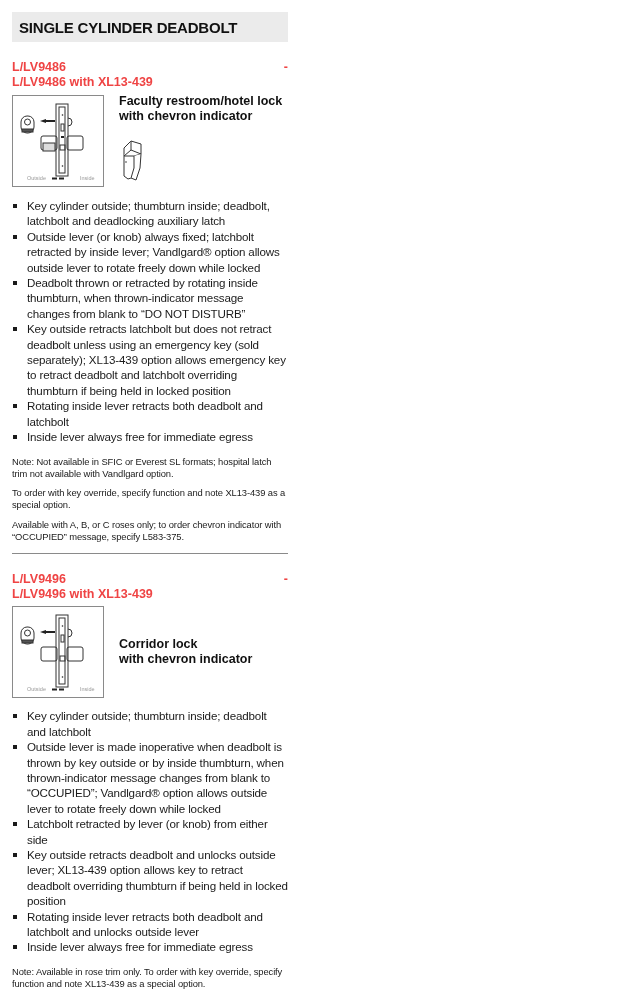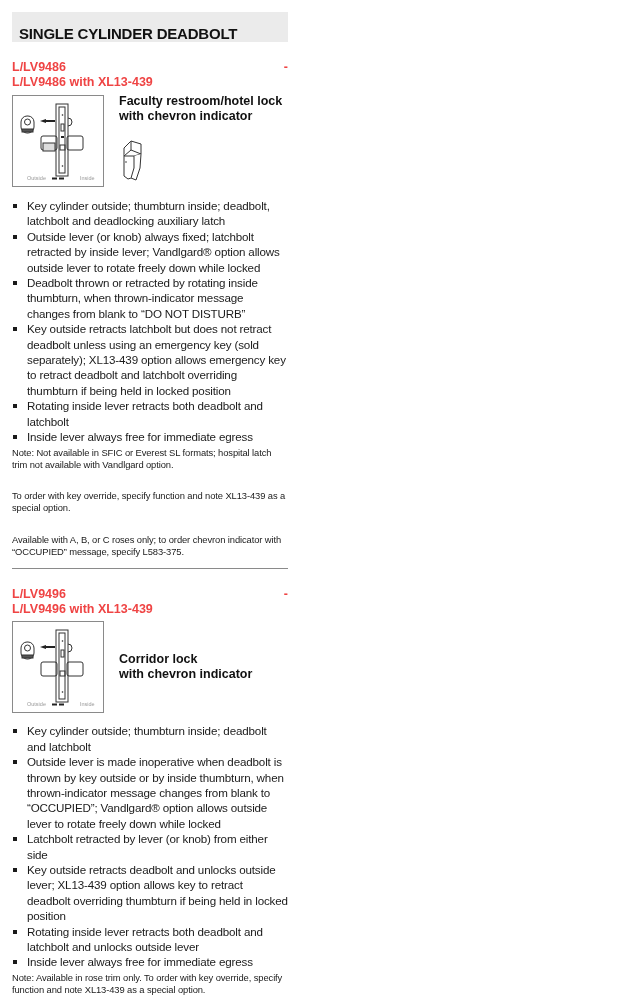--- a/index.html
+++ b/index.html
@@ -2,21 +2,21 @@
 <html><head>
   <meta charset="utf-8">
   <style>
     html, body { margin: 0; padding: 0; background: #ffffff; }
     body {
       width: 624px; height: 1000px; position: relative; overflow: hidden;
       font-family: "Liberation Sans", "DejaVu Sans", sans-serif; color: #1a1a1a;
     }
     .col { position: absolute; left: 12px; top: 12px; width: 276px; }
     .header-bar {
-      background: #ebebeb; height: 30px; display: flex; align-items: flex-end;
+      background: #ebebeb; height: 30px; display: flex; align-items: center;
       padding-left: 7px; box-sizing: border-box;
     }
     .header-bar .title { font-weight: bold; font-size: 15px; letter-spacing: -0.2px; color: #111; }
     .subhead { display: flex; margin-top: 10px; height: 16px; font-size: 12.5px; color: #1a1a1a; }
     .subhead .c1 { margin-left: 7px; width: 80px; }
     .entry { margin-top: 18px; }
     .entry-codes { position: relative; font-weight: bold; font-size: 12.5px; line-height: 15px; color: #ef4444; }
     .entry-codes .ansi { position: absolute; right: 0; top: 0; font-weight: bold; }
     .figure-row { display: flex; margin-top: 4px; align-items: center; }
     .diagram {
@@ -28,22 +28,22 @@
     .fn-title { font-weight: bold; font-size: 12.5px; line-height: 15px; color: #111; }
     .lever-icon { margin-top: 14px; margin-left: 2px; }
     ul.bullets { list-style: none; margin: 10px 0 0 0; padding: 0; }
     ul.bullets li {
       position: relative; padding-left: 15px; font-size: 11.6px; line-height: 15.4px;
       color: #1a1a1a; letter-spacing: -0.15px;
     }
     ul.bullets li::before {
       content: ""; position: absolute; left: 1px; top: 6px; width: 4px; height: 4px; background: #1a1a1a;
     }
-    .note { font-size: 9.4px; line-height: 12.3px; color: #1a1a1a; margin-top: 2px; letter-spacing: -0.1px; }
-    .note + .note { margin-top: 19px; }
+    .note { font-size: 9.4px; line-height: 12.3px; color: #1a1a1a; margin-top: 11px; letter-spacing: -0.1px; }
+    .note + .note { margin-top: 7px; }
     .divider { height: 1px; background: #8a8a8a; margin-top: 10px; }
   </style>
 </head>
 <body>
 
 <div class="col">
   <div class="header-bar">
     <span class="title">SINGLE CYLINDER DEADBOLT</span>
   </div>
 

